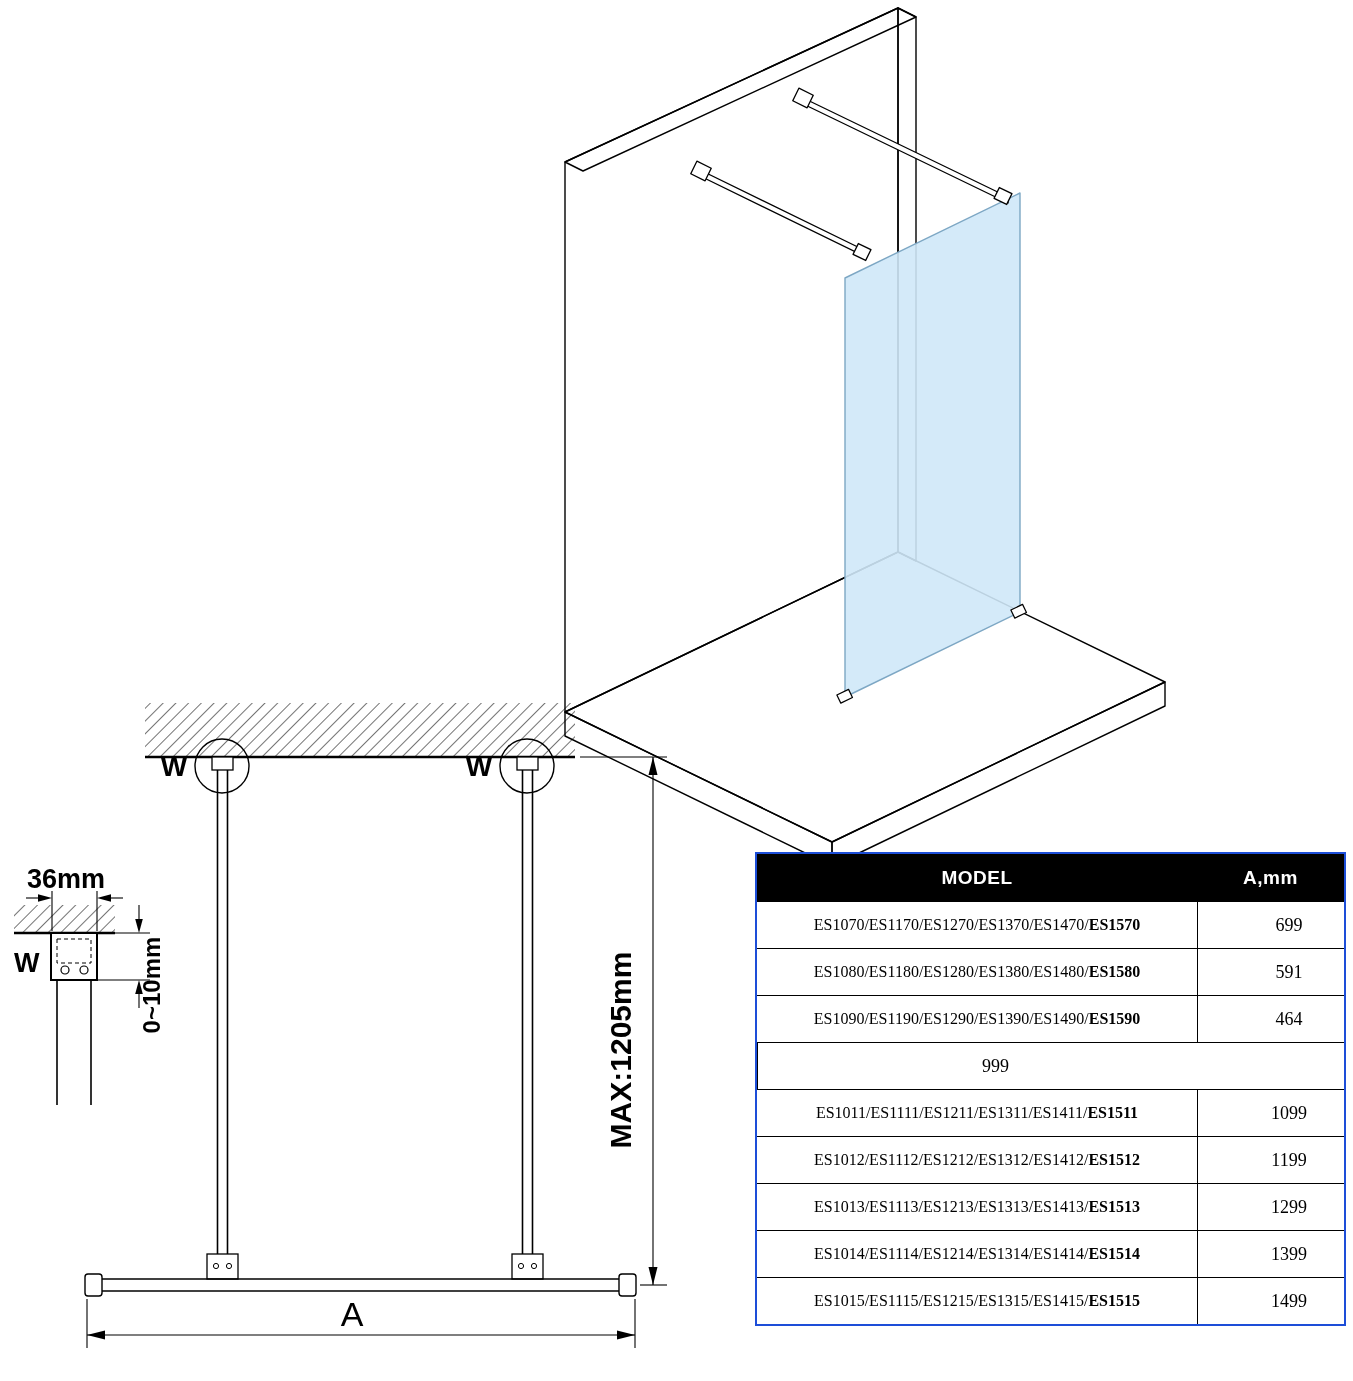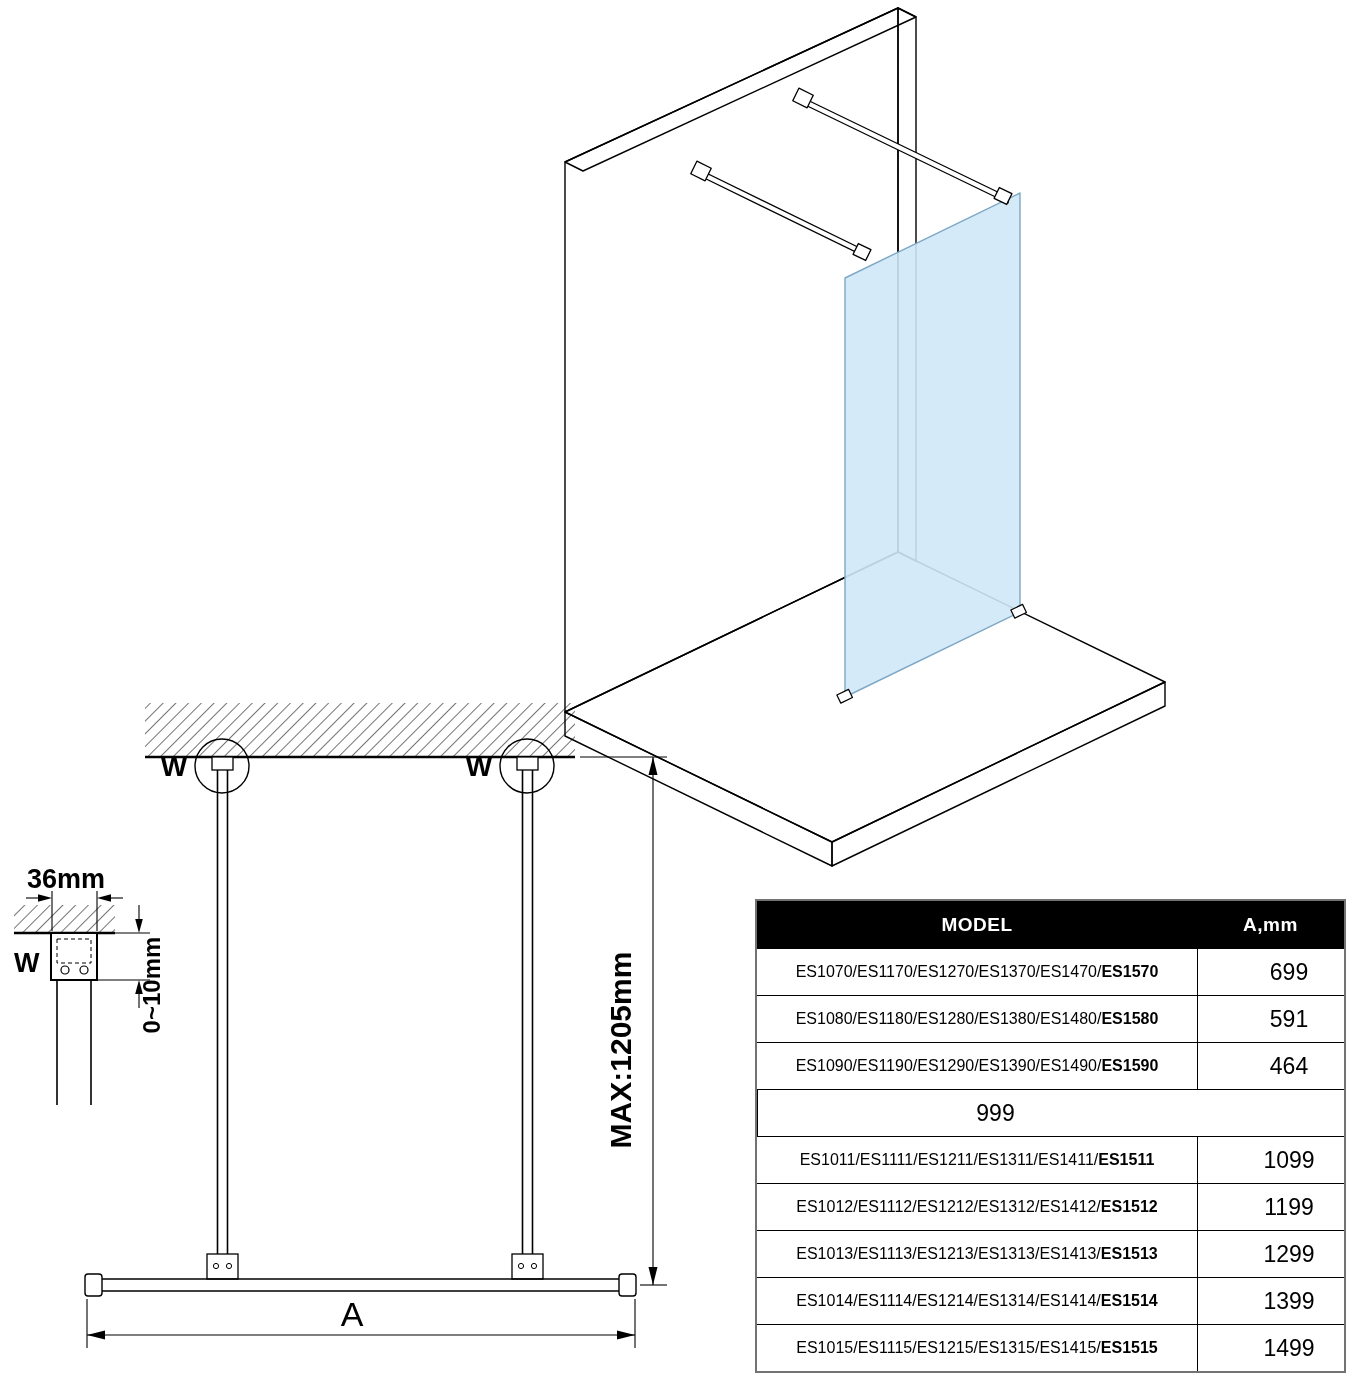--- a/index.html
+++ b/index.html
@@ -6,29 +6,29 @@
   html,body { background:#ffffff; }
   .page {
     position:relative; width:1353px; height:1381px; background:#ffffff;
     font-family:"Liberation Sans", sans-serif; overflow:hidden;
   }
   .drawing { position:absolute; left:0; top:0; }
   svg text { font-family:"Liberation Sans", sans-serif; }
 
   
   .model-table {
-    position:absolute; left:755px; top:899px; width:591px;
-    border:2px solid #737373; background:#fff;
+    position:absolute; left:755px; top:852px; width:591px;
+    border:2px solid #1d4ed8; background:#fff;
   }
   .trow { display:grid; grid-template-columns:440px 1fr; }
   .cell { display:flex; align-items:center; justify-content:center; }
   .thead { background:#000000; color:#ffffff; height:47px; }
   .thead .cell { font-weight:bold; font-size:19px; letter-spacing:0.5px; }
-  .tbody-row { height:47px; border-top:1px solid #000; background:#fff; color:#000; }
-  .tbody-row .cell-a { border-left:1px solid #000; font-size:23px;padding-left:36px; }
+  .tbody-row { height:47px; border-top:1px solid #000; background:#fff; color:#000;font-family:Liberation Serif, serif; }
+  .tbody-row .cell-a { border-left:1px solid #000; font-size:18px;padding-left:36px; }
   .cell-model { font-size:16px; white-space:nowrap; }
   .bold { font-weight:bold; }
 </style>
 </head>
 <body>
 
 <div class="page">
 
   <svg class="drawing" width="1353" height="1381" viewBox="0 0 1353 1381">
     <defs>

